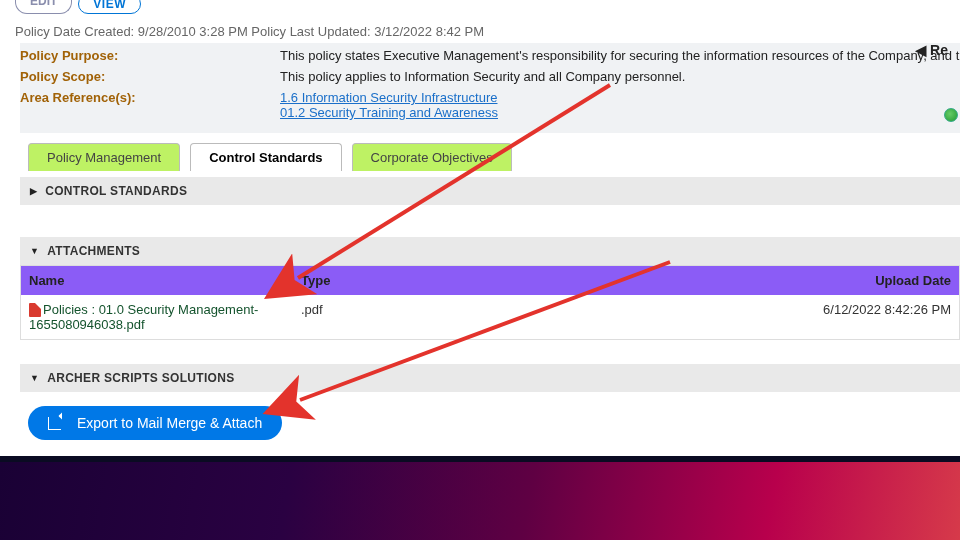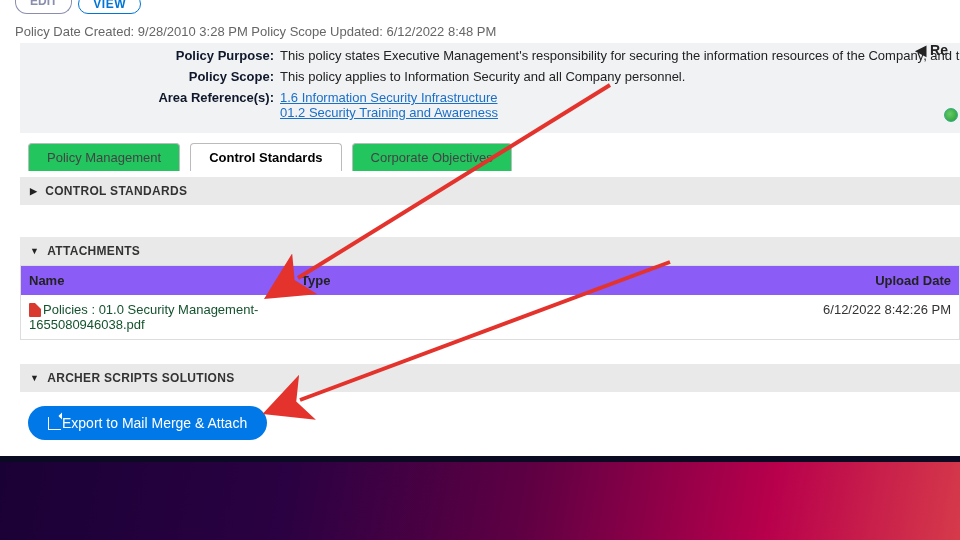--- a/index.html
+++ b/index.html
@@ -3,63 +3,63 @@
 <meta charset="utf-8">
 <style>
   * { box-sizing: border-box; margin: 0; padding: 0; }
   body { font-family: -apple-system, "Segoe UI", Arial, sans-serif; font-size: 13px; color: #333; width: 960px; height: 540px; overflow: hidden; position: relative; background: #fff; }
   .top-btns { display: flex; gap: 6px; padding-left: 15px; margin-top: -6px; }
   .btn-outline { border: 1.5px solid #0075d6; color: #0075d6; background: #fff; border-radius: 14px; padding: 2px 14px; font-size: 12px; font-weight: 600; letter-spacing: .5px; }
   .btn-edit-partial { border: 1.5px solid #8a8ead; color: #8a8ead; background:#fff; border-radius: 0 0 12px 12px; border-top:none; padding: 0 14px 2px; font-size:12px; font-weight:600; }
   .meta-line { color: #666; font-size: 13px; padding: 10px 0 4px 15px; }
   .info-block { background: #f0f2f4; padding: 4px 0 10px 0; margin: 0 0 0 20px; }
   .info-row { display: flex; padding: 3px 0; }
-  .info-label { width: 260px; text-align: right; font-weight: 700; color: #0f172a; padding-right: 6px; font-size: 13px; }
+  .info-label { width: 260px; text-align: left; font-weight: 700; color: #a16207; padding-right: 6px; font-size: 13px; }
   .info-val { flex: 1; font-size: 13px; color: #222; }
   .info-val a { color: #1a6fc9; text-decoration: underline; }
   .tabs { display: flex; gap: 10px; margin: 10px 0 0 28px; }
-  .tab { border: 1px solid #bbb; border-bottom: none; border-radius: 4px 4px 0 0; padding: 6px 18px; font-size: 13px; color: #444; background: #22c55e; }
+  .tab { border: 1px solid #bbb; border-bottom: none; border-radius: 4px 4px 0 0; padding: 6px 18px; font-size: 13px; color: #444; background: #bef264; }
   .tab.active { font-weight: 700; color: #000; background: #fff; }
   .section-hdr { background: #e9e9e9; margin: 6px 0 0 20px; padding: 7px 10px; display: flex; align-items: center; gap: 8px; font-weight: 700; font-size: 12px; letter-spacing: .3px; }
   .tri { font-size: 9px; color: #222; }
   .gap { height: 26px; }
   .table { margin: 0 0 0 20px; border: 1px solid #ddd; }
   .table-hdr, .table-row { display: flex; }
   .table-hdr { background: #8b5cf6; font-weight: 700; font-size: 12px; color: #222; }
   .table-hdr > div, .table-row > div { padding: 7px 8px; font-size: 13px; }
   .col-name { width: 272px; }
   .col-size { width: 272px; }
   .col-type { width: 272px; }
   .col-date { flex: 1; text-align: right; }
   .table-row .col-name a { color: #14532d; text-decoration: none; }
   .pdf-ico { display: inline-block; width: 12px; height: 14px; background: #d93a2f; margin-right: 2px; vertical-align: text-bottom; border-radius: 1px; position: relative; }
   .pdf-ico::after { content: ""; position: absolute; right: 0; top: 0; border: 3px solid #fff; border-left-color: transparent; border-bottom-color: transparent; }
   .export-wrap { padding: 14px 0 20px 28px; }
-  .btn-primary { background: #0078e7; color: #fff; border: none; border-radius: 18px; padding: 9px 20px; font-size: 14px; font-weight: 500; display: inline-flex; align-items: center; gap: 1px; cursor: pointer; }
+  .btn-primary { background: #0078e7; color: #fff; border: none; border-radius: 18px; padding: 9px 20px; font-size: 14px; font-weight: 500; display: inline-flex; align-items: center; gap: 16px; cursor: pointer; }
   .btn-primary .exp-ico { width: 13px; height: 13px; border: 1.5px solid #fff; border-right: none; border-top: none; position: relative; }
   .btn-primary .exp-ico::after { content: ""; position: absolute; right: -5px; top: -5px; border: 4px solid transparent; border-left-color: #fff; border-bottom-color: #fff; transform: rotate(45deg) scale(.6); }
   .footer-grad { position: absolute; left: 0; right: 0; bottom: 0; height: 78px; background: linear-gradient(100deg, #1a0135 0%, #2a0142 30%, #5f0043 55%, #b8004c 80%, #d63a4a 100%); }
   .footer-black { position: absolute; left: 0; right: 0; bottom: 62px; height: 22px; background: #0a0b22; }
   .back-caret { position: absolute; right: 12px; top: 42px; font-size: 14px; color: #222; font-weight: 600; }
   .globe-ico { position: absolute; right: 2px; top: 108px; width: 14px; height: 14px; border: 1.5px solid #3a8; border-radius: 50%; background: radial-gradient(circle at 40% 40%, #6c6, #293); }
   svg.arrows { position: absolute; top: 0; left: 0; pointer-events: none; }
 </style>
 </head>
 <body>
 
 <div class="top-btns">
   <span class="btn-edit-partial">EDIT</span>
   <span class="btn-outline">VIEW</span>
 </div>
 
 <div class="back-caret">◀ <span>Re</span></div>
 
 <div class="meta-line">
   <span>Policy Date Created:</span> <span>9/28/2010 3:28 PM</span>
-  <span>Policy Scope Updated:</span> <span>6/12/2022 8:48 PM</span>
+  <span>Policy Last Updated:</span> <span>3/12/2022 8:42 PM</span>
 </div>
 
 <div class="info-block">
   <div class="info-row" style="margin-top:-2px">
     <div class="info-label">Policy Purpose:</div>
     <div class="info-val" style="white-space:nowrap;overflow:hidden">This policy states Executive Management's responsibility for securing the information resources of the Company, and their delegation of that responsibility to appropriate groups, and personnel responsible for protecting Company resources.</div>
   </div>
   <div class="info-row">
     <div class="info-label">Policy Scope:</div>
     <div class="info-val">This policy applies to Information Security and all Company personnel.</div>
@@ -95,20 +95,21 @@
 <div class="table">
   <div class="table-hdr">
     <div class="col-name">Name</div>
     <div class="col-type">Type</div>
     <div class="col-date">Upload Date</div>
   </div>
   <div class="table-row">
     <div class="col-name">
       <span class="pdf-ico"></span><a href="#">Policies : 01.0 Security Management-1655080946038.pdf</a>
     </div>
+    <div class="col-type">.pdf</div>
     <div class="col-date">6/12/2022 8:42:26 PM</div>
   </div>
 </div>
 
 <div style="height:18px"></div>
 
 <div class="section-hdr">
   <span class="tri">▼</span>
   <span>ARCHER SCRIPTS SOLUTIONS</span>
 </div>

